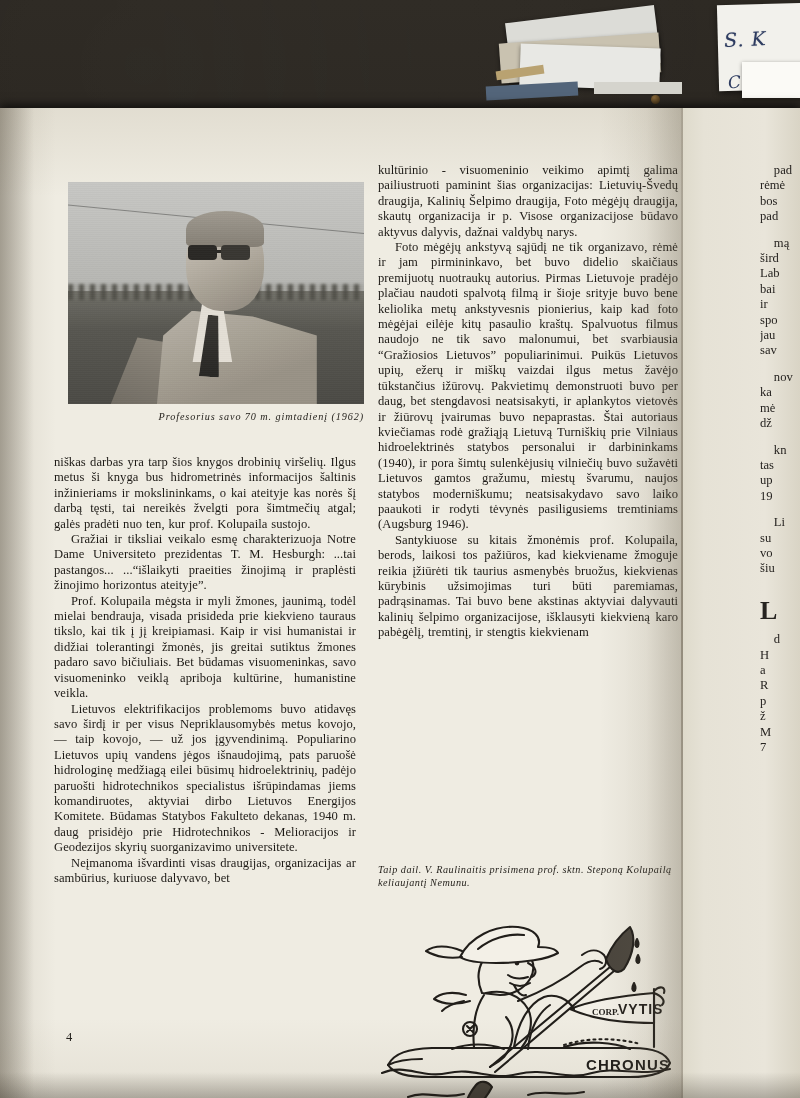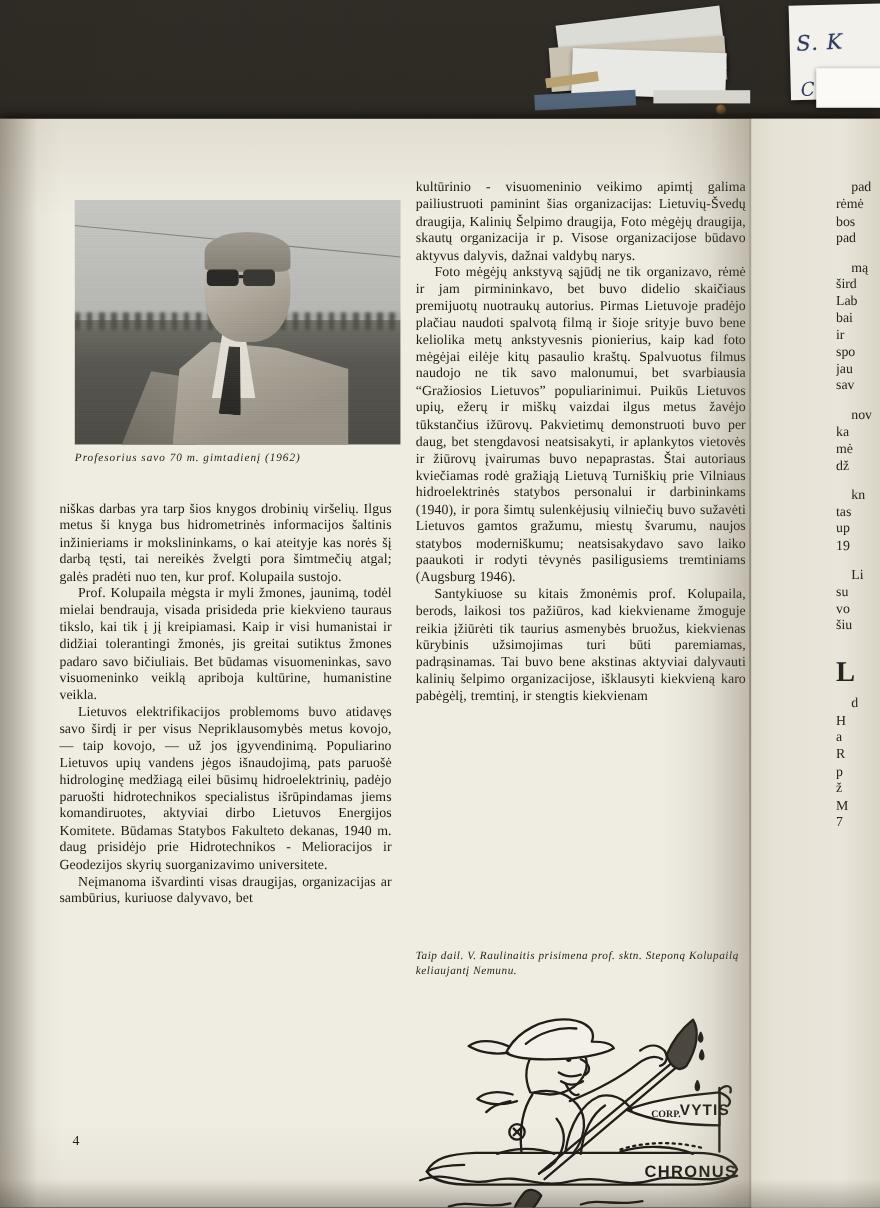--- a/index.html
+++ b/index.html
@@ -107,21 +107,21 @@
   .ph-coat{position:absolute;left:30%;top:58%;width:160px;height:95px;
     background:linear-gradient(160deg,#b7b1a6,#989286 70%);
     clip-path:polygon(22% 0, 60% 6%, 100% 26%, 100% 100%, 0 100%, 4% 26%);}
   .ph-coat2{position:absolute;left:14%;top:70%;width:70px;height:70px;
     background:linear-gradient(200deg,#8f897e,#706b62);
     clip-path:polygon(40% 0, 100% 10%, 100% 100%, 0 100%);}
   .ph-grain{position:absolute;inset:0;opacity:.28;
     background:repeating-linear-gradient(0deg,rgba(255,255,255,.06) 0 1px,rgba(0,0,0,.05) 1px 2px);}
 
   #photo-cap{margin-top:7px;font-style:italic;font-size:10.2px;letter-spacing:.9px;
-    color:#26231e;font-family:"Liberation Serif", serif;}
+    color:#26231e;font-family:"Liberation Serif", serif;text-align:right;}
 
   
   #cartoon-fig{position:absolute;left:378px;top:755px;width:300px;}
   #cartoon-cap{font-style:italic;font-size:10.2px;line-height:13px;letter-spacing:.5px;color:#26231e;}
   #cartoon{margin-top:8px;width:300px;height:230px;position:relative;overflow:hidden;}
   #cartoon svg{display:block;}
 
   
   #col-right{position:absolute;left:760px;top:55px;width:56px;color:#262320;overflow:hidden;height:935px;}
   #col-right p{margin:0 0 11px 0;font-size:12.6px;line-height:15.4px;text-indent:1.1em;}
@@ -174,20 +174,21 @@
         <div class="ph-glass">
             <span class="bridge"></span>
           </div>
         <div class="ph-grain"></div>
       </div>
       <figcaption id="photo-cap">Profesorius savo 70 m. gimtadienį (1962)</figcaption>
     </figure>
 
     <div class="col" id="col-left">
       <p class="noind">niškas darbas yra tarp šios knygos drobinių viršelių. Ilgus metus ši knyga bus hidrometrinės informacijos šaltinis inžinieriams ir mokslininkams, o kai ateityje kas norės šį darbą tęsti, tai nereikės žvelgti pora šimtmečių atgal; galės pradėti nuo ten, kur prof. Kolupaila sustojo.</p>
+      <p>Gražiai ir tiksliai veikalo esmę charakterizuoja Notre Dame Universiteto prezidentas T. M. Hesburgh: ...tai pastangos... ...“išlaikyti praeities žinojimą ir praplėsti žinojimo horizontus ateityje”.</p>
       <p>Prof. Kolupaila mėgsta ir myli žmones, jaunimą, todėl mielai bendrauja, visada prisideda prie kiekvieno tauraus tikslo, kai tik į jį kreipiamasi. Kaip ir visi humanistai ir didžiai tolerantingi žmonės, jis greitai sutiktus žmones padaro savo bičiuliais. Bet būdamas visuomeninkas, savo visuomeninko veiklą apriboja kultūrine, humanistine veikla.</p>
       <p>Lietuvos elektrifikacijos problemoms buvo atidavęs savo širdį ir per visus Nepriklausomybės metus kovojo, — taip kovojo, — už jos įgyvendinimą. Populiarino Lietuvos upių vandens jėgos išnaudojimą, pats paruošė hidrologinę medžiagą eilei būsimų hidroelektrinių, padėjo paruošti hidrotechnikos specialistus išrūpindamas jiems komandiruotes, aktyviai dirbo Lietuvos Energijos Komitete. Būdamas Statybos Fakulteto dekanas, 1940 m. daug prisidėjo prie Hidrotechnikos - Melioracijos ir Geodezijos skyrių suorganizavimo universitete.</p>
       <p>Neįmanoma išvardinti visas draugijas, organizacijas ar sambūrius, kuriuose dalyvavo, bet</p>
     </div>
 
     <div class="col" id="col-mid">
       <p class="noind">kultūrinio - visuomeninio veikimo apimtį galima pailiustruoti paminint šias organizacijas: Lietuvių-Švedų draugija, Kalinių Šelpimo draugija, Foto mėgėjų draugija, skautų organizacija ir p. Visose organizacijose būdavo aktyvus dalyvis, dažnai valdybų narys.</p>
       <p>Foto mėgėjų ankstyvą sąjūdį ne tik organizavo, rėmė ir jam pirmininkavo, bet buvo didelio skaičiaus premijuotų nuotraukų autorius. Pirmas Lietuvoje pradėjo plačiau naudoti spalvotą filmą ir šioje srityje buvo bene keliolika metų ankstyvesnis pionierius, kaip kad foto mėgėjai eilėje kitų pasaulio kraštų. Spalvuotus filmus naudojo ne tik savo malonumui, bet svarbiausia “Gražiosios Lietuvos” populiarinimui. Puikūs Lietuvos upių, ežerų ir miškų vaizdai ilgus metus žavėjo tūkstančius ižūrovų. Pakvietimų demonstruoti buvo per daug, bet stengdavosi neatsisakyti, ir aplankytos vietovės ir žiūrovų įvairumas buvo nepaprastas. Štai autoriaus kviečiamas rodė gražiąją Lietuvą Turniškių prie Vilniaus hidroelektrinės statybos personalui ir darbininkams (1940), ir pora šimtų sulenkėjusių vilniečių buvo sužavėti Lietuvos gamtos gražumu, miestų švarumu, naujos statybos moderniškumu; neatsisakydavo savo laiko paaukoti ir rodyti tėvynės pasiligusiems tremtiniams (Augsburg 1946).</p>
       <p>Santykiuose su kitais žmonėmis prof. Kolupaila, berods, laikosi tos pažiūros, kad kiekviename žmoguje reikia įžiūrėti tik taurius asmenybės bruožus, kiekvienas kūrybinis užsimojimas turi būti paremiamas, padrąsinamas. Tai buvo bene akstinas aktyviai dalyvauti kalinių šelpimo organizacijose, išklausyti kiekvieną karo pabėgėlį, tremtinį, ir stengtis kiekvienam</p>
     </div>

